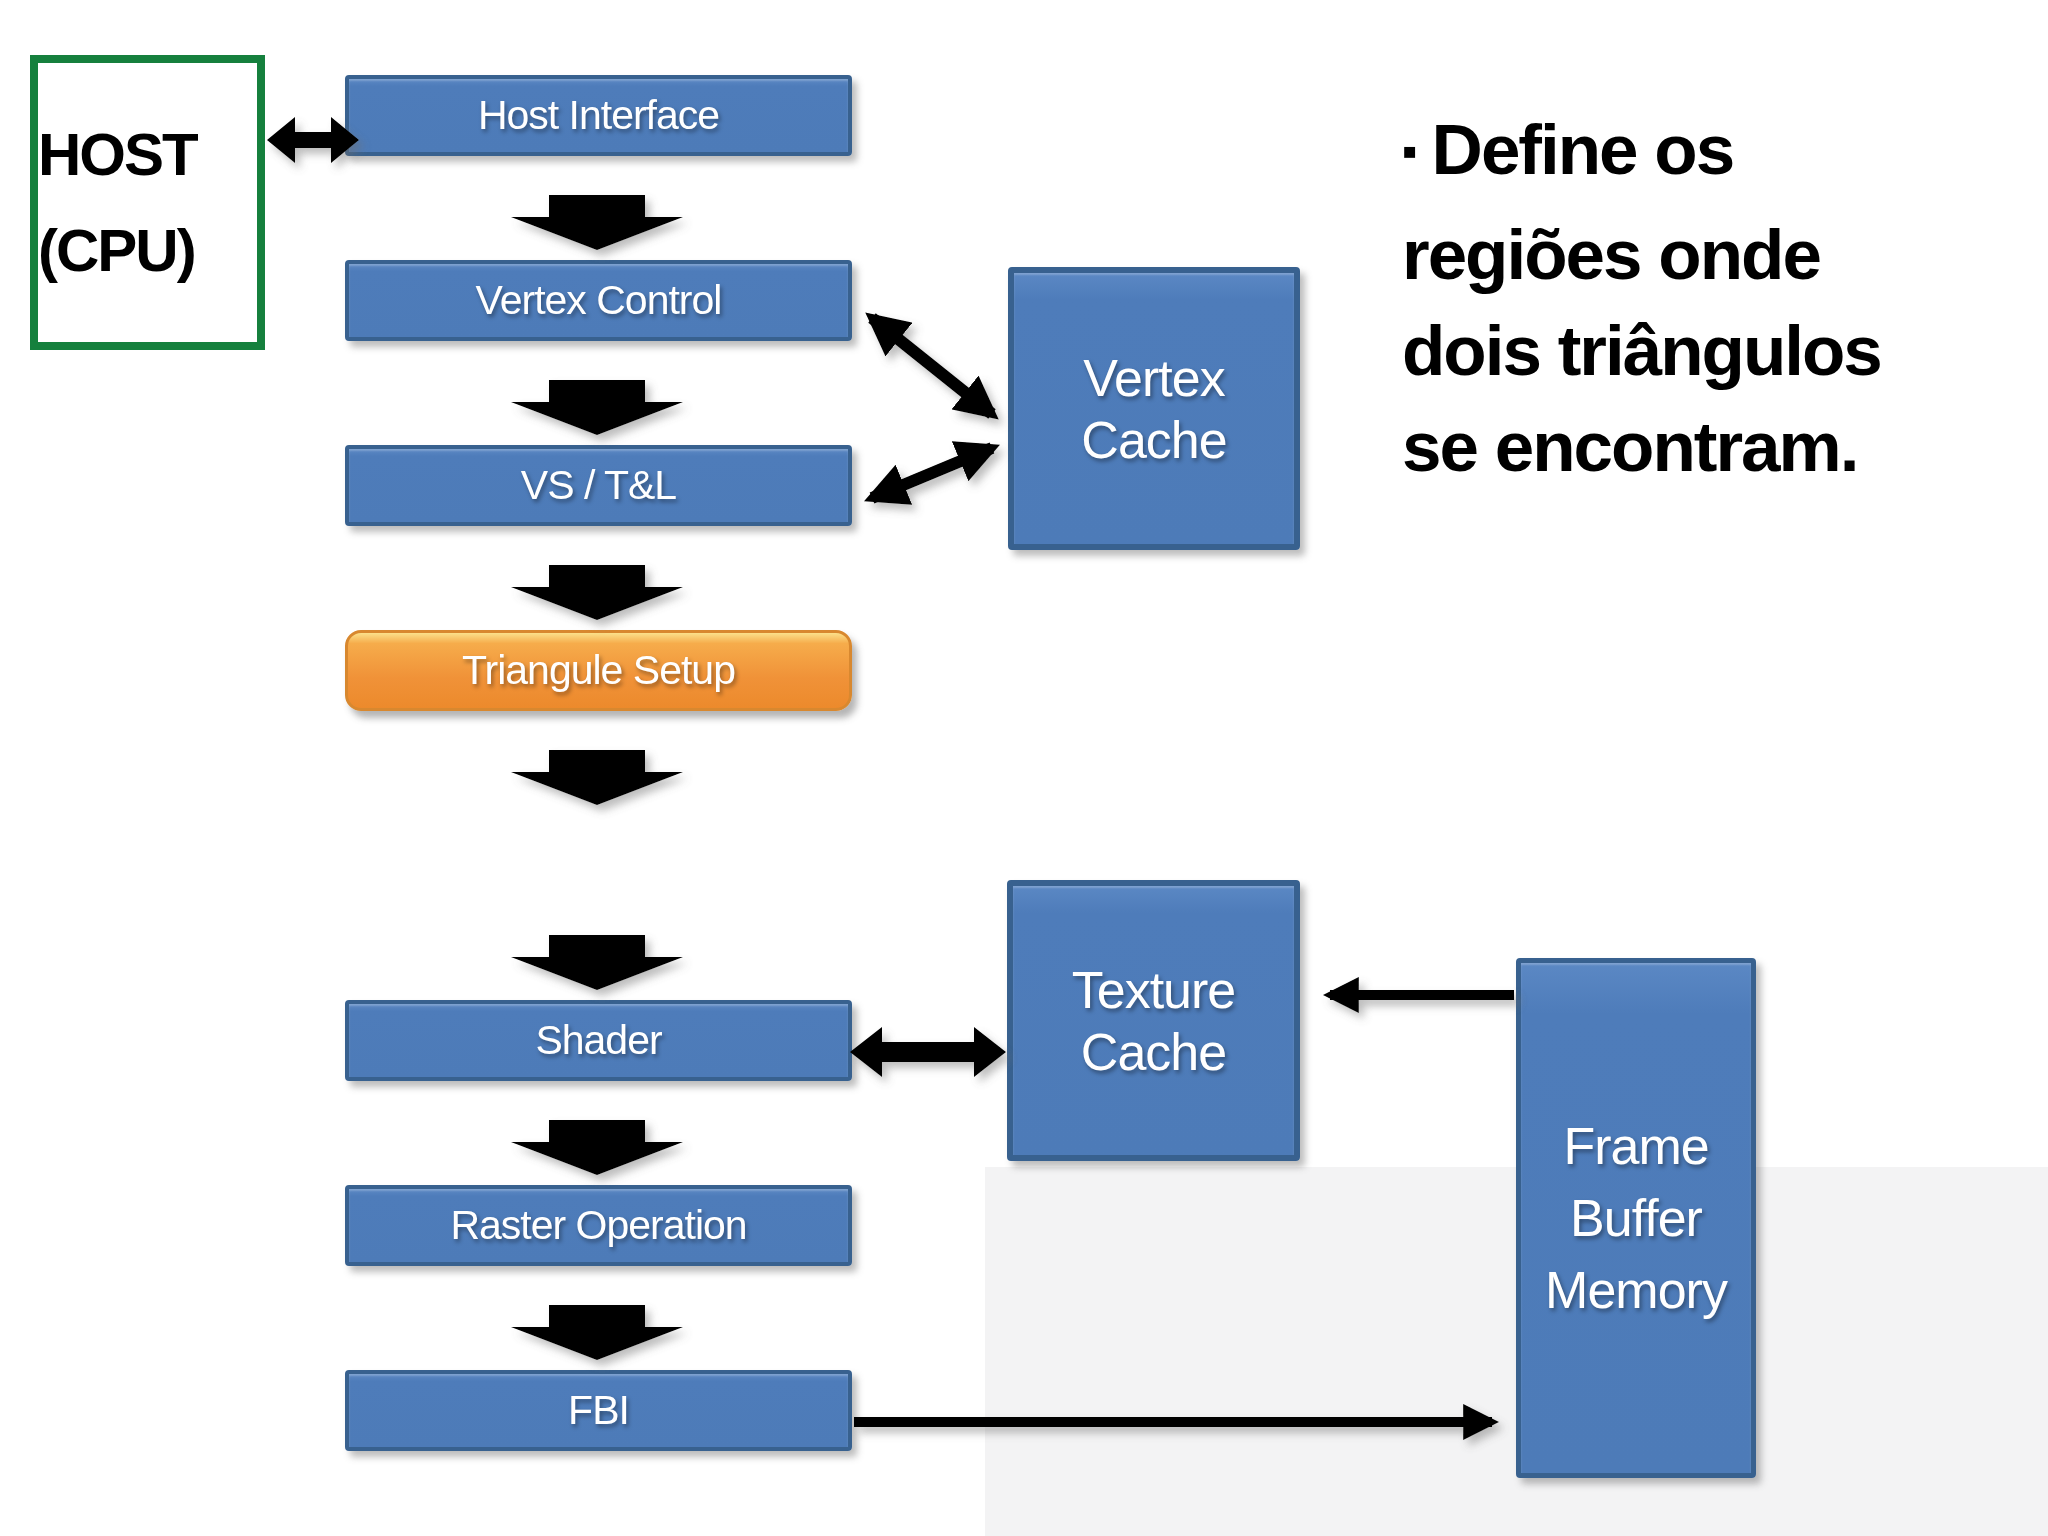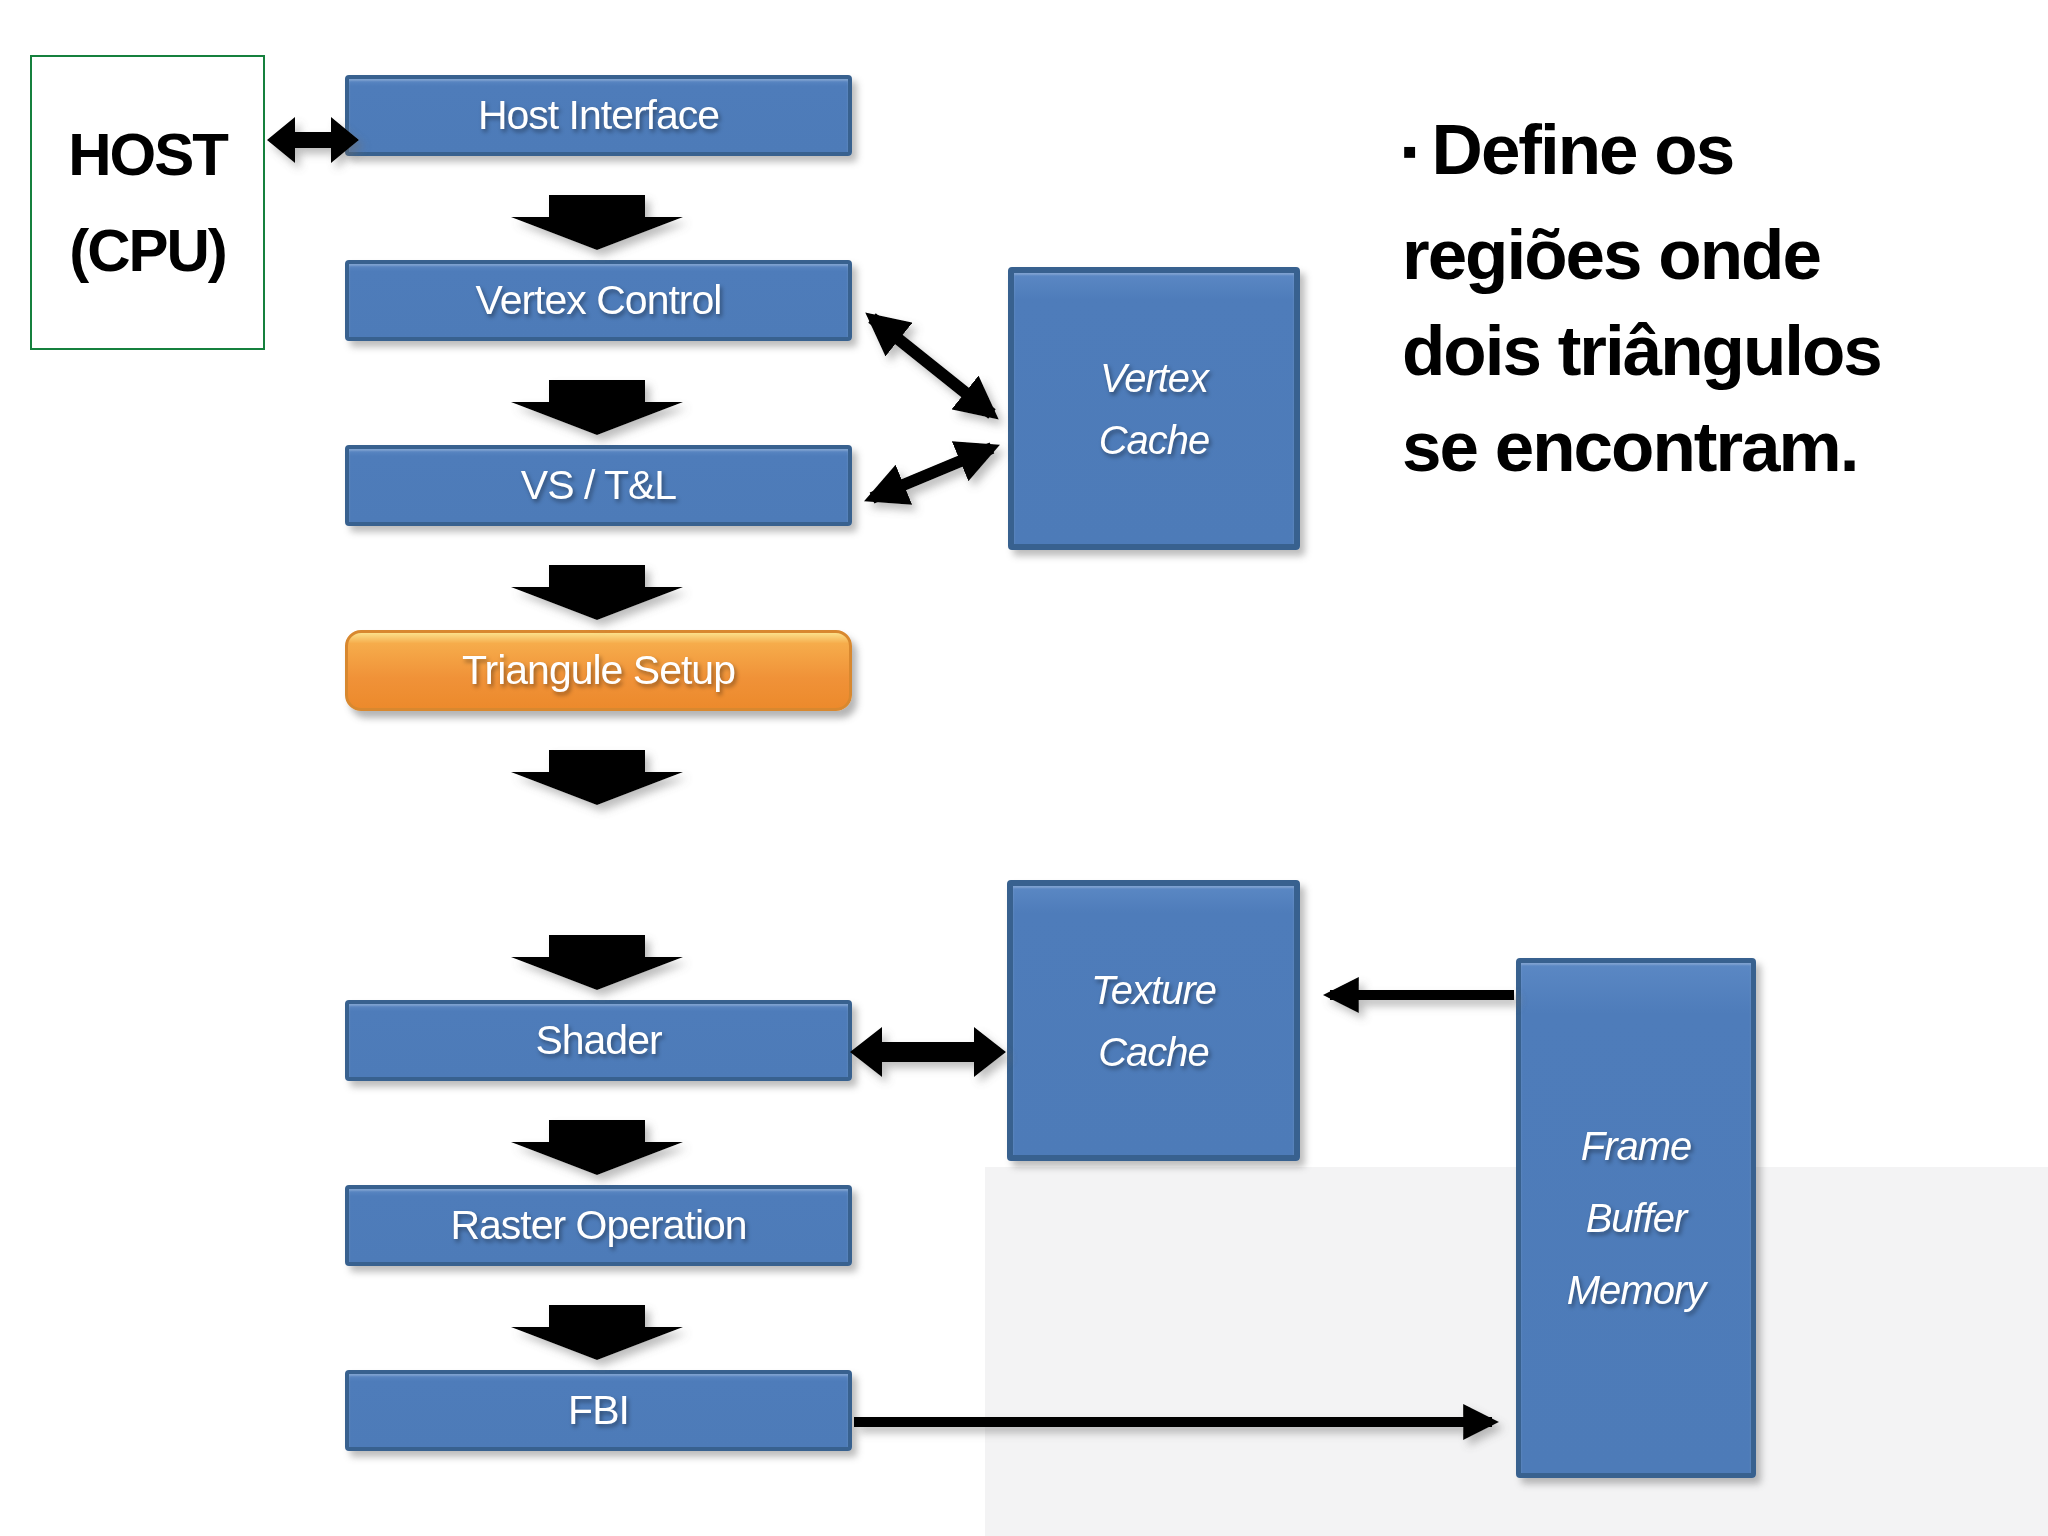--- a/index.html
+++ b/index.html
@@ -33,26 +33,25 @@
     z-index: 3;
   }
   
   .host-box {
     position: absolute;
     left: 30px;
     top: 55px;
     width: 235px;
     height: 295px;
     box-sizing: border-box;
-    border: 2px solid #15803d;
+    border: 8px solid #15803d;
     background: #ffffff;
     display: flex;
     flex-direction: column;
     justify-content: center;
-    align-items: center;
     z-index: 2;
   }
   .host-box .host-line {
     font-size: 60px;
     font-weight: bold;
     color: #000000;
     line-height: 96px;
     letter-spacing: -2px;
   }
   .pbox {
@@ -91,25 +90,24 @@
   #box-raster-operation { top: 1185px;}
   #box-fbi              { top: 1370px;}
   .cache-box {
     position: absolute;
     box-sizing: border-box;
     display: flex;
     flex-direction: column;
     justify-content: center;
     align-items: center;
     color: #ffffff;
-    font-size: 40px;
+    font-size: 52px;
     letter-spacing: -1px;
     text-shadow: 2px 3px 4px rgba(0,0,0,0.38);
     z-index: 2;
-    font-style: italic;
   }
   .cache-box .cache-line { line-height: 62px; }
   #box-vertex-cache {
     left: 1008px;
     top: 267px;
     width: 292px;
     height: 283px;
     border-width: 6px;
   }
   #box-texture-cache {

